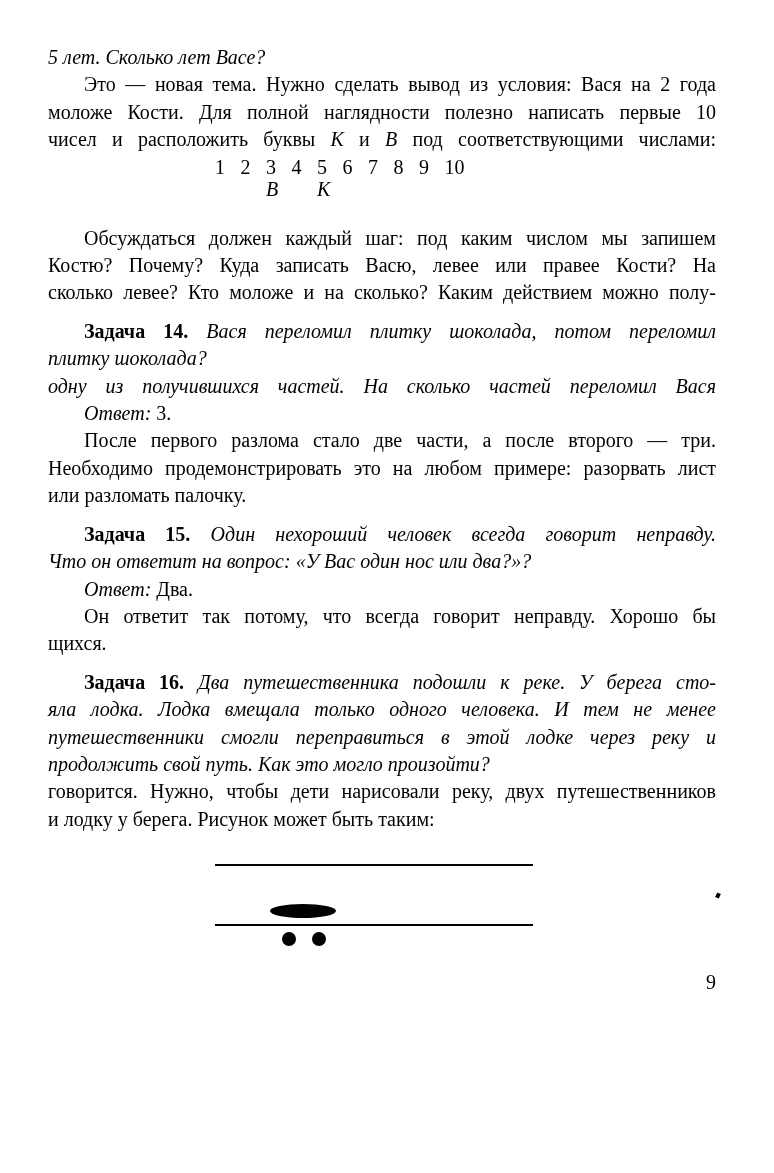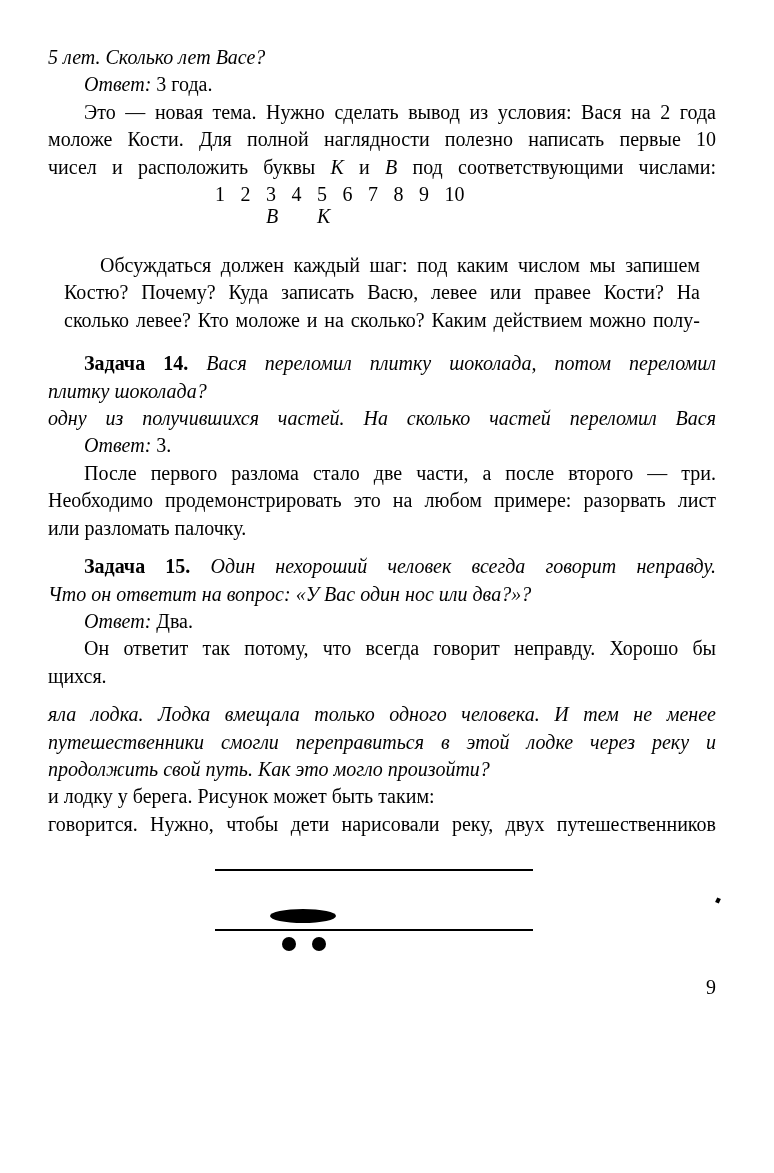--- a/index.html
+++ b/index.html
@@ -37,21 +37,20 @@
            background: #000; transform: rotate(25deg); }
   .pagenum { margin-top: 12px; text-align: right; font-size: 20px; }
 </style>
 </head>
 <body>
 
 <div class="page">
 
   <p class="para problem" style="margin:0">
     <span class="line it">5 лет. Сколько лет Васе?</span>
-    <span class="line indent"><span class="it">Ответ:</span> <span>3 года.</span></span>
     <span class="line j indent">Это — новая тема. Нужно сделать вывод из условия: Вася на 2 года</span>
     <span class="line j">моложе Кости. Для полной наглядности полезно написать первые 10</span>
     <span class="line j"><span>чисел и расположить буквы </span><span class="it">К</span><span> и </span><span class="it">В</span><span> под соответствующими числами:</span></span>
   </p>
 
   <div class="numblock">
     <div class="numrow">
       <span class="numcell">1</span>
       <span class="numcell">2</span>
       <span class="numcell">3</span>
@@ -65,21 +64,21 @@
     </div>
     <div class="letterrow">
       <span class="numcell"></span>
       <span class="numcell"></span>
       <span class="numcell">В</span>
       <span class="numcell"></span>
       <span class="numcell">К</span>
     </div>
   </div>
 
-  <p class="para" style="margin:16px">
+  <p class="para" style="margin:0">
     <span class="line j indent">Обсуждаться должен каждый шаг: под каким числом мы запишем</span>
     <span class="line j">Костю? Почему? Куда записать Васю, левее или правее Кости? На</span>
     <span class="line j">сколько левее? Кто моложе и на сколько? Каким действием можно полу-</span>
   </p>
 
   <p class="para problem" style="margin-bottom:0">
     <span class="line j indent"><span class="lbl">Задача 14.</span> <span class="it">Вася переломил плитку шоколада, потом переломил</span></span>
     <span class="line it">плитку шоколада?</span>
     <span class="line j it">одну из получившихся частей. На сколько частей переломил Вася</span>
     <span class="line indent"><span class="it">Ответ:</span> <span>3.</span></span>
@@ -90,25 +89,26 @@
 
   <p class="para problem" style="margin-bottom:0">
     <span class="line j indent"><span class="lbl">Задача 15.</span> <span class="it">Один нехороший человек всегда говорит неправду.</span></span>
     <span class="line it">Что он ответит на вопрос: «У Вас один нос или два?»?</span>
     <span class="line indent"><span class="it">Ответ:</span> <span>Два.</span></span>
     <span class="line j indent">Он ответит так потому, что всегда говорит неправду. Хорошо бы</span>
     <span class="line">щихся.</span>
   </p>
 
   <p class="para problem" style="margin-bottom:0">
+    <span class="line j indent"><span class="lbl">Задача 16.</span> <span class="it">Два путешественника подошли к реке. У берега сто-</span></span>
     <span class="line j it">яла лодка. Лодка вмещала только одного человека. И тем не менее</span>
     <span class="line j it">путешественники смогли переправиться в этой лодке через реку и</span>
     <span class="line it">продолжить свой путь. Как это могло произойти?</span>
+    <span class="line j">говорится. Нужно, чтобы дети нарисовали реку, двух путешественников</span>
     <span class="line">и лодку у берега. Рисунок может быть таким:</span>
-    <span class="line j">говорится. Нужно, чтобы дети нарисовали реку, двух путешественников</span>
   </p>
 
   <div class="figure">
     <div class="bank top"></div>
     <div class="boat"></div>
     <div class="bank bottom"></div>
     <div class="dot d1"></div>
     <div class="dot d2"></div>
     <div class="speck"></div>
   </div>

